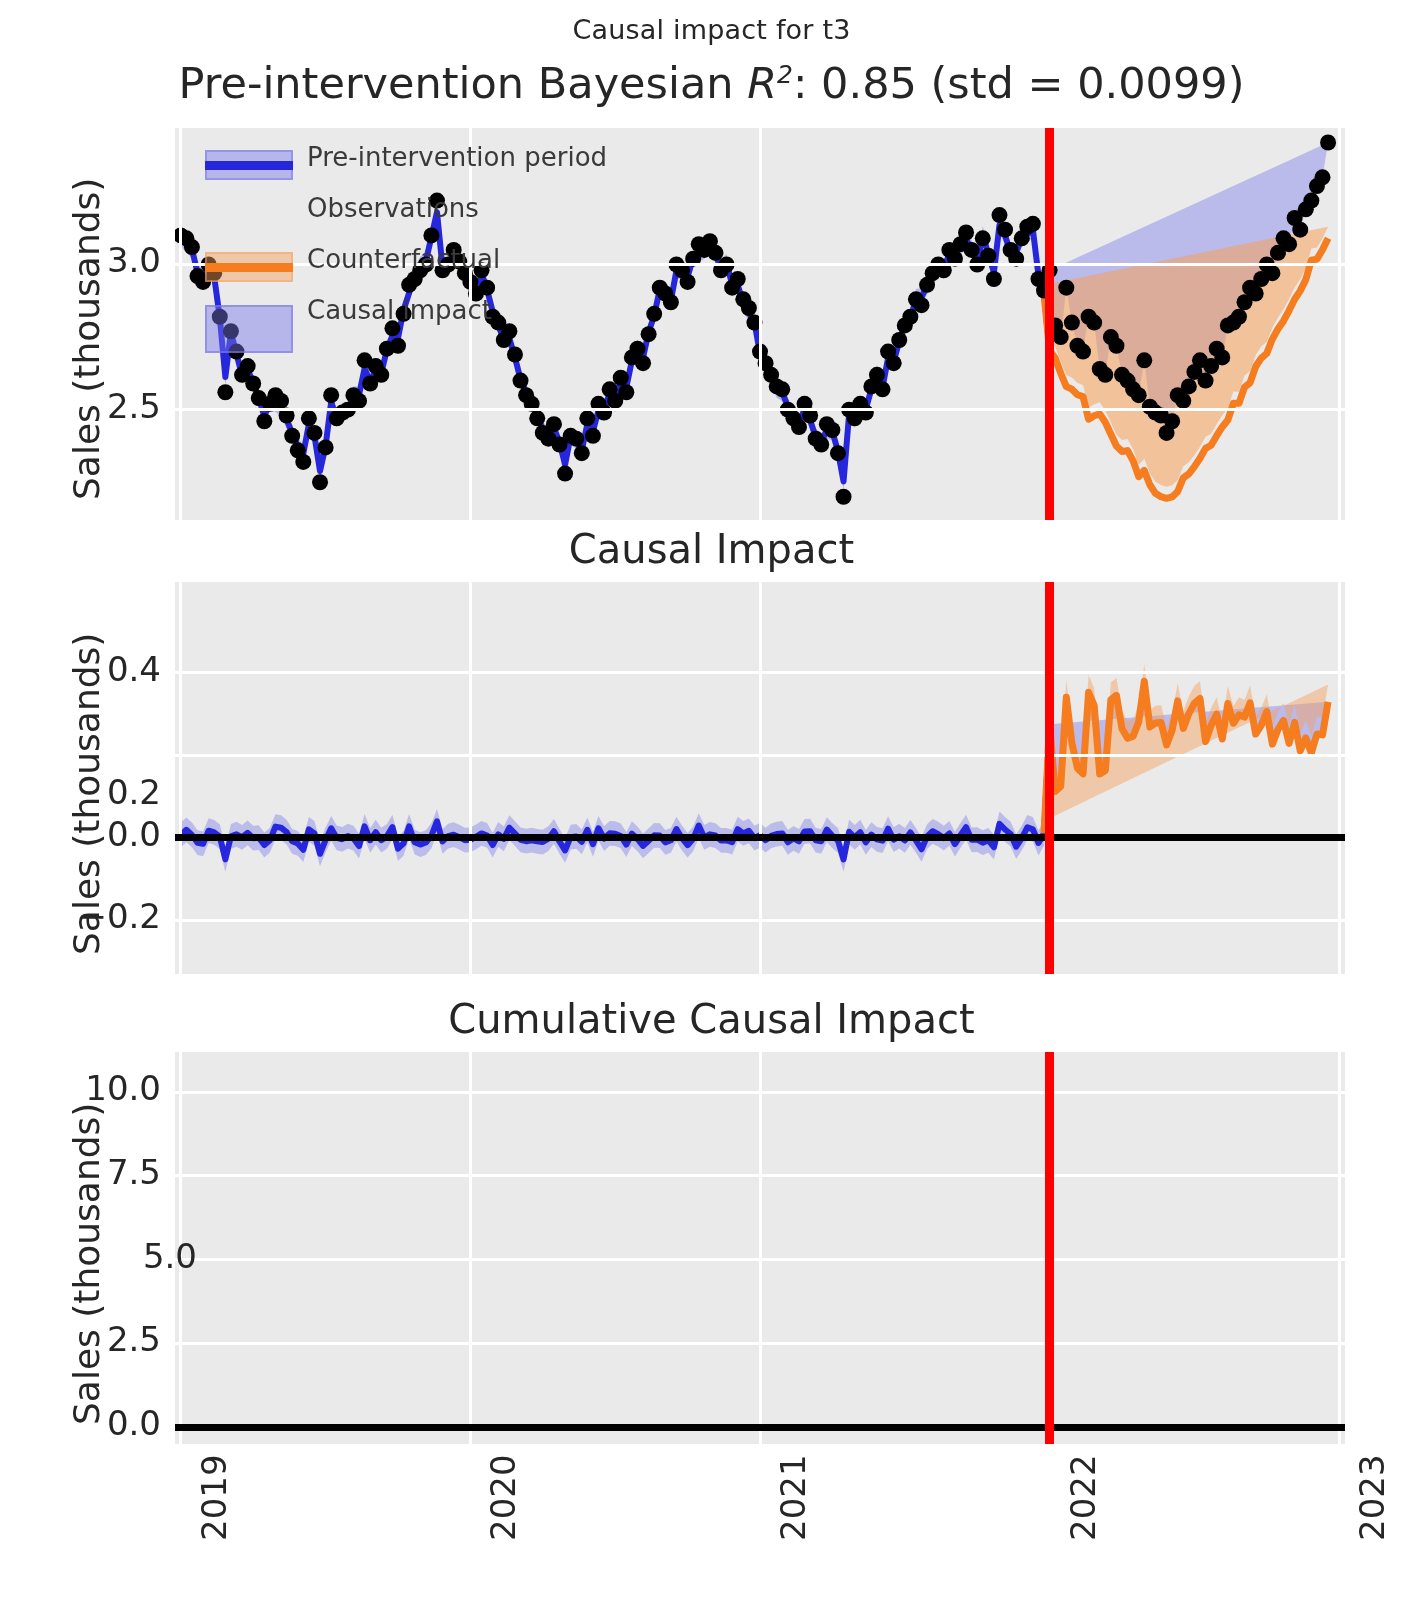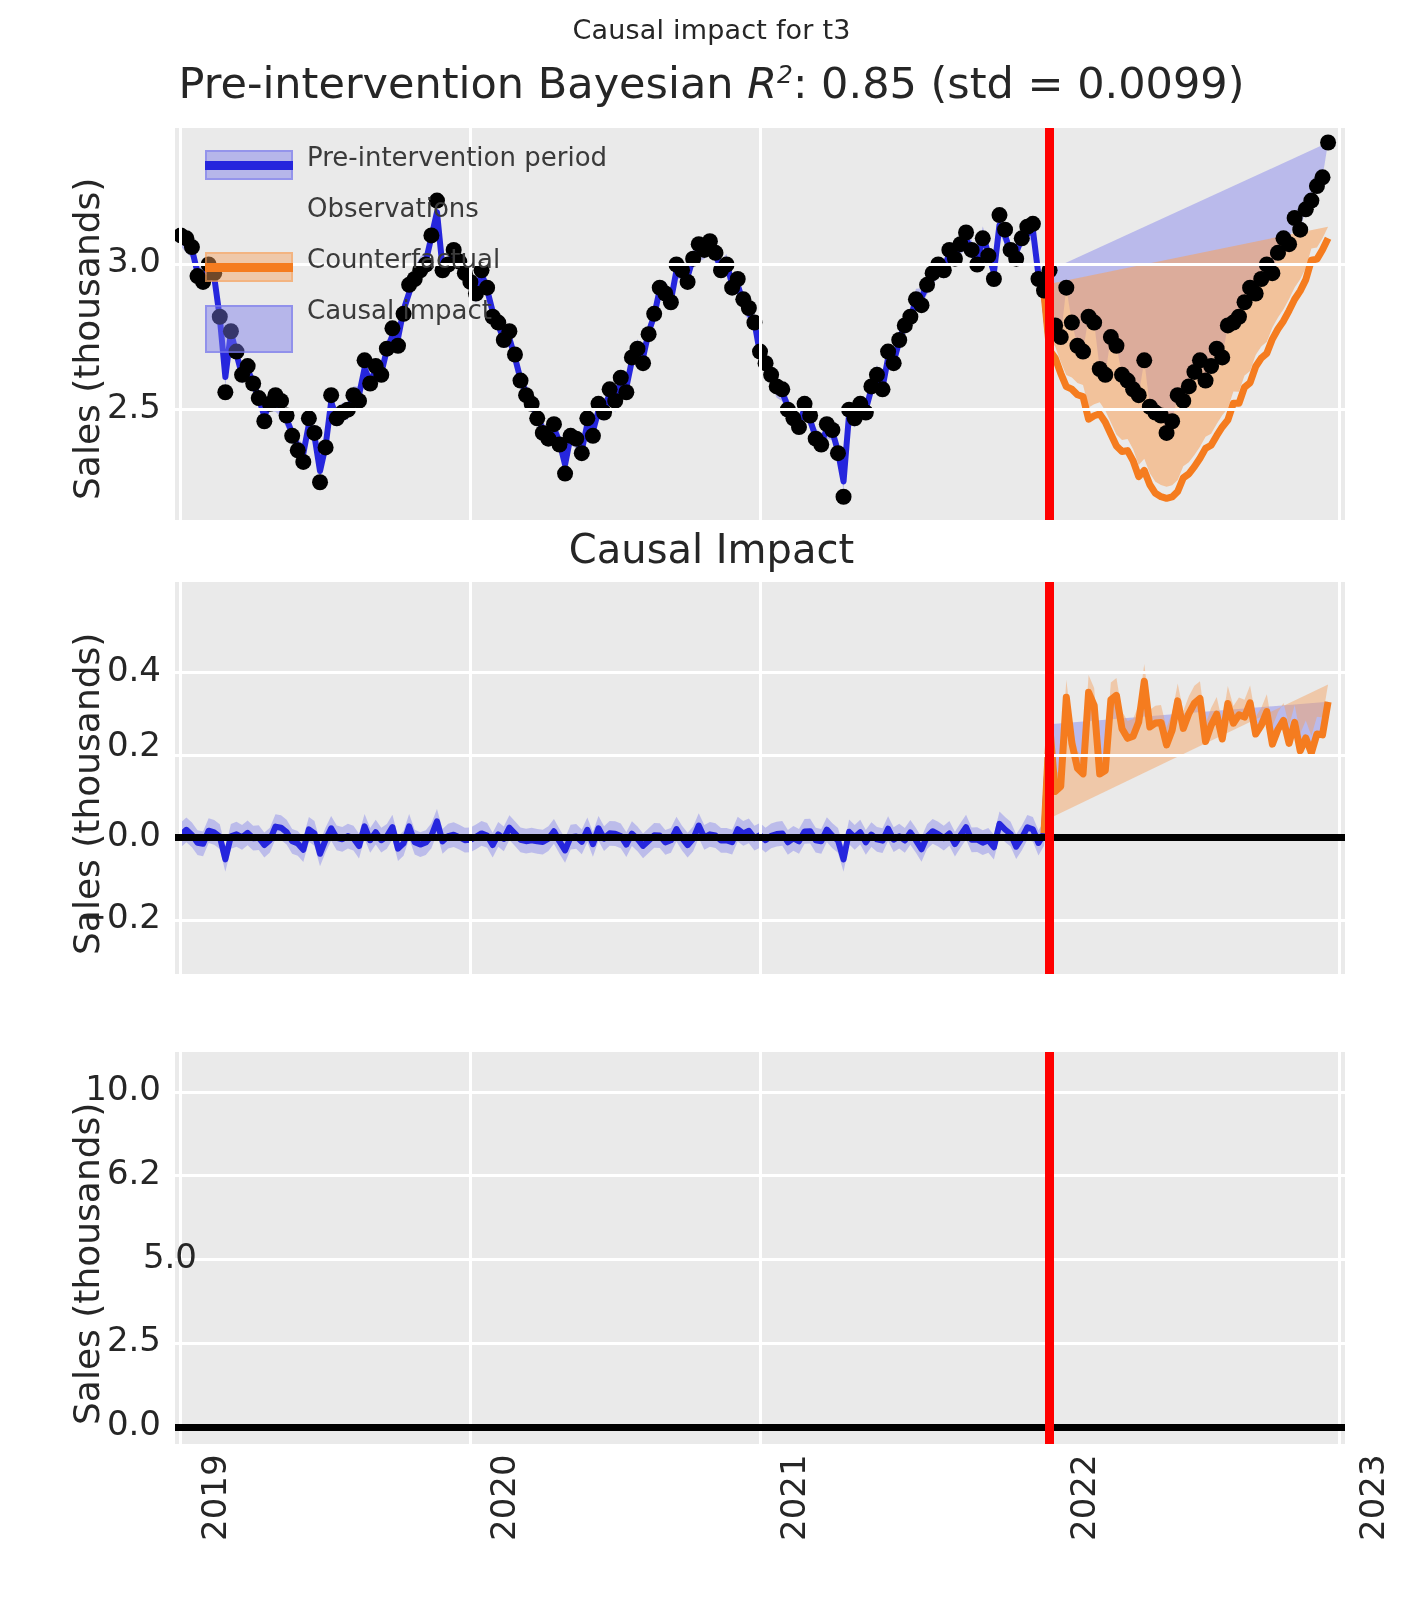--- a/index.html
+++ b/index.html
@@ -56,20 +56,21 @@
   </div>
 
   <div class="axesbg" id="ax1" style="left:175px;top:128px;width:1170px;height:392px;"></div>
 
   <div class="ylabel" style="left:66px;top:500px;">Sales (thousands)</div>
 
   <div class="paneltitle" style="left:0;top:526px;">Causal Impact</div>
   <div class="axesbg" id="ax2" style="left:175px;top:582px;width:1170px;height:392px;"></div>
   <div class="ylabel" style="left:66px;top:955px;">Sales (thousands)</div>
 
+  <div class="paneltitle" style="left:0;top:996px;">Cumulative Causal Impact</div>
   <div class="axesbg" id="ax3" style="left:175px;top:1052px;width:1170px;height:392px;"></div>
   <div class="ylabel" style="left:66px;top:1425px;">Sales (thousands)</div>
 
   <svg class="plotsvg" id="svg" width="1423" height="1623">
       <clipPath id="c1">
         <rect x="175" y="128" width="1170" height="392"></rect>
       </clipPath>
       <g clip-path="url(#c1)">
         <path d="M1049.60 270.28 L1055.17 325.45 L1060.74 337.07 L1066.31 287.70 L1071.88 322.55 L1077.45 345.78 L1083.02 351.59 L1088.59 316.74 L1094.16 322.55 L1099.73 369.01 L1105.30 374.81 L1110.87 337.07 L1116.44 345.78 L1122.00 374.81 L1127.57 380.62 L1133.14 389.33 L1138.71 395.14 L1144.28 360.30 L1149.85 406.76 L1155.42 412.56 L1160.99 415.47 L1166.56 432.89 L1172.13 421.27 L1177.70 395.14 L1183.27 400.95 L1188.84 386.43 L1194.41 371.91 L1199.98 360.30 L1205.54 380.62 L1211.11 366.10 L1216.68 348.68 L1222.25 357.39 L1227.82 325.45 L1233.39 322.55 L1238.96 316.74 L1244.53 302.22 L1250.10 287.70 L1255.67 293.51 L1261.24 278.99 L1266.81 264.47 L1272.38 273.19 L1277.95 252.86 L1283.51 238.34 L1289.08 244.15 L1294.65 218.01 L1300.22 229.63 L1305.79 209.30 L1311.36 200.59 L1316.93 186.07 L1322.50 177.36 L1328.07 142.52 L1333.64 NaN L1339.21 NaN L1339.21 NaN L1333.64 NaN L1328.07 238.25 L1322.50 249.81 L1316.93 259.16 L1311.36 260.23 L1305.79 279.64 L1300.22 290.82 L1294.65 299.23 L1289.08 310.58 L1283.51 320.95 L1277.95 329.07 L1272.38 339.10 L1266.81 353.34 L1261.24 358.10 L1255.67 366.53 L1250.10 382.70 L1244.53 387.17 L1238.96 403.28 L1233.39 403.20 L1227.82 420.04 L1222.25 426.94 L1216.68 435.65 L1211.11 445.25 L1205.54 448.36 L1199.98 458.30 L1194.41 466.68 L1188.84 473.88 L1183.27 477.94 L1177.70 491.50 L1172.13 496.95 L1166.56 498.30 L1160.99 496.66 L1155.42 493.33 L1149.85 484.76 L1144.28 470.47 L1138.71 476.60 L1133.14 460.83 L1127.57 450.64 L1122.00 451.54 L1116.44 446.05 L1110.87 434.18 L1105.30 422.18 L1099.73 413.90 L1094.16 415.80 L1088.59 419.16 L1083.02 396.57 L1077.45 394.71 L1071.88 389.18 L1066.31 386.66 L1060.74 373.28 L1055.17 358.02 L1049.60 350.20 Z" fill="rgba(120,120,235,0.42)" stroke="none"></path>
         <path d="M180.79 228.75 L186.36 235.30 L191.93 240.42 L197.50 263.95 L203.07 269.02 L208.64 260.78 L214.21 268.24 L219.78 308.93 L225.35 368.37 L230.92 323.61 L236.49 345.39 L242.05 366.43 L247.62 360.93 L253.19 374.54 L258.76 389.44 L264.33 407.52 L269.90 393.50 L275.47 394.35 L281.04 399.35 L286.61 410.77 L292.18 424.63 L297.75 437.65 L303.32 444.85 L308.89 415.65 L314.46 427.27 L320.02 462.30 L325.59 437.31 L331.16 393.16 L336.73 409.58 L342.30 402.84 L347.87 402.21 L353.44 386.16 L359.01 386.40 L364.58 359.64 L370.15 373.10 L375.72 361.38 L381.29 364.43 L386.86 341.00 L392.43 327.25 L398.00 329.46 L403.56 301.26 L409.13 284.11 L414.70 267.19 L420.27 256.83 L425.84 252.47 L431.41 228.19 L436.98 203.46 L442.55 259.10 L448.12 256.99 L453.69 243.44 L459.26 253.30 L464.83 262.85 L470.40 271.76 L475.97 285.54 L481.53 264.67 L487.10 280.65 L492.67 302.97 L498.24 316.26 L503.81 330.59 L509.38 329.67 L514.95 348.77 L520.52 370.53 L526.09 384.08 L531.66 393.48 L537.23 407.19 L542.80 421.21 L548.37 429.38 L553.94 420.07 L559.50 433.23 L565.07 455.95 L570.64 427.53 L576.21 430.96 L581.78 441.69 L587.35 415.33 L592.92 422.56 L598.49 401.85 L604.06 403.35 L609.63 383.79 L615.20 395.16 L620.77 370.32 L626.34 378.79 L631.91 351.62 L637.48 339.16 L643.04 348.79 L648.61 323.44 L654.18 306.92 L659.75 280.60 L665.32 281.57 L670.89 291.77 L676.46 261.93 L682.03 261.31 L687.60 268.03 L693.17 249.25 L698.74 244.10 L704.31 241.50 L709.88 235.01 L715.45 245.76 L721.01 259.72 L726.58 254.02 L732.15 275.97 L737.72 276.36 L743.29 293.72 L748.86 304.28 L754.43 313.63 L760.00 344.66 L765.57 352.83 L771.14 367.47 L776.71 380.36 L782.28 383.72 L787.85 397.83 L793.42 409.26 L798.99 415.90 L804.55 399.68 L810.12 411.43 L815.69 428.30 L821.26 433.35 L826.83 421.25 L832.40 422.74 L837.97 442.64 L843.54 472.87 L849.11 405.22 L854.68 410.02 L860.25 399.08 L865.82 400.68 L871.39 380.00 L876.96 364.99 L882.52 378.60 L888.09 349.32 L893.66 353.16 L899.23 332.41 L904.80 314.89 L910.37 311.81 L915.94 288.87 L921.51 288.36 L927.08 277.01 L932.65 269.10 L938.22 258.40 L943.79 261.32 L949.36 244.31 L954.93 245.55 L960.50 237.20 L966.06 231.27 L971.63 239.89 L977.20 254.46 L982.77 226.21 L988.34 245.30 L993.91 263.67 L999.48 216.23 L1005.05 226.78 L1010.62 243.94 L1016.19 243.69 L1021.76 229.38 L1027.33 225.42 L1032.90 221.08 L1038.47 266.64 L1044.03 285.10 L1049.60 338.58 L1049.60 361.81 L1044.03 302.52 L1038.47 284.07 L1032.90 238.50 L1027.33 242.84 L1021.76 246.81 L1016.19 261.11 L1010.62 261.36 L1005.05 244.20 L999.48 233.66 L993.91 281.09 L988.34 262.72 L982.77 243.63 L977.20 271.88 L971.63 257.31 L966.06 248.69 L960.50 254.63 L954.93 262.97 L949.36 261.74 L943.79 278.74 L938.22 275.82 L932.65 286.52 L927.08 294.44 L921.51 305.79 L915.94 306.29 L910.37 329.23 L904.80 332.31 L899.23 349.83 L893.66 370.58 L888.09 366.75 L882.52 396.03 L876.96 382.42 L871.39 397.42 L865.82 418.10 L860.25 416.50 L854.68 427.44 L849.11 422.64 L843.54 490.29 L837.97 460.06 L832.40 440.16 L826.83 438.67 L821.26 450.77 L815.69 445.72 L810.12 428.85 L804.55 417.10 L798.99 433.32 L793.42 426.68 L787.85 415.25 L782.28 401.14 L776.71 397.78 L771.14 384.89 L765.57 370.25 L760.00 362.09 L754.43 331.05 L748.86 321.71 L743.29 311.14 L737.72 293.78 L732.15 293.39 L726.58 271.44 L721.01 277.15 L715.45 263.18 L709.88 252.44 L704.31 258.93 L698.74 261.52 L693.17 266.67 L687.60 285.45 L682.03 278.73 L676.46 279.36 L670.89 309.19 L665.32 298.99 L659.75 298.03 L654.18 324.35 L648.61 340.86 L643.04 366.21 L637.48 356.58 L631.91 369.05 L626.34 396.21 L620.77 387.75 L615.20 412.58 L609.63 401.21 L604.06 420.77 L598.49 419.27 L592.92 439.98 L587.35 432.75 L581.78 459.11 L576.21 448.38 L570.64 444.95 L565.07 473.38 L559.50 450.65 L553.94 437.49 L548.37 446.80 L542.80 438.63 L537.23 424.62 L531.66 410.90 L526.09 401.50 L520.52 387.95 L514.95 366.19 L509.38 347.09 L503.81 348.01 L498.24 333.69 L492.67 320.39 L487.10 298.07 L481.53 282.09 L475.97 302.97 L470.40 289.18 L464.83 280.27 L459.26 270.73 L453.69 260.86 L448.12 274.41 L442.55 276.52 L436.98 220.88 L431.41 245.61 L425.84 269.89 L420.27 274.26 L414.70 284.61 L409.13 301.53 L403.56 318.68 L398.00 346.88 L392.43 344.67 L386.86 358.43 L381.29 381.86 L375.72 378.81 L370.15 390.52 L364.58 377.06 L359.01 403.82 L353.44 403.58 L347.87 419.63 L342.30 420.26 L336.73 427.00 L331.16 410.59 L325.59 454.73 L320.02 479.72 L314.46 444.70 L308.89 433.07 L303.32 462.27 L297.75 455.07 L292.18 442.05 L286.61 428.19 L281.04 416.77 L275.47 411.78 L269.90 410.92 L264.33 424.94 L258.76 406.86 L253.19 391.96 L247.62 378.35 L242.05 383.85 L236.49 362.82 L230.92 341.04 L225.35 385.79 L219.78 326.35 L214.21 285.66 L208.64 278.20 L203.07 286.44 L197.50 281.37 L191.93 257.85 L186.36 252.73 L180.79 246.18 Z" fill="rgba(120,120,235,0.45)" stroke="none"></path>
@@ -356,25 +357,25 @@
     <div class="gridv" style="left: 1048.1px; top: 1052px; height: 392px;"></div>
     <div class="gridv" style="left: 1337.71px; top: 1052px; height: 392px;"></div>
     <div class="gridh" style="top: 1090.71px; left: 175px; width: 1170px;"></div>
     <div class="gridh" style="top: 1174.47px; left: 175px; width: 1170px;"></div>
     <div class="gridh" style="top: 1258.23px; left: 175px; width: 1170px;"></div>
     <div class="gridh" style="top: 1341.99px; left: 175px; width: 1170px;"></div>
     <div class="gridh" style="top: 1425.75px; left: 175px; width: 1170px;"></div>
     <div class="ytick" style="right: 1262px; top: 240.474px;">3.0</div>
     <div class="ytick" style="right: 1262px; top: 385.659px;">2.5</div>
     <div class="ytick" style="right: 1262px; top: 648.779px;">0.4</div>
-    <div class="ytick" style="right: 1262px; top: 724px;">0.2</div>
+    <div class="ytick" style="right: 1262px; top: 772px;">0.2</div>
     <div class="ytick" style="right: 1262px; top: 813.832px;">0.0</div>
     <div class="ytick" style="right: 1262px; top: 896.358px;">−0.2</div>
     <div class="ytick" style="right: 1262px; top: 1068.21px;">10.0</div>
-    <div class="ytick" style="right: 1262px; top: 1151.97px;">6.2</div>
+    <div class="ytick" style="right: 1262px; top: 1151.97px;">7.5</div>
     <div class="ytick" style="right: 1226px; top: 1235.73px;">5.0</div>
     <div class="ytick" style="right: 1262px; top: 1319.49px;">2.5</div>
     <div class="ytick" style="right: 1262px; top: 1403.25px;">0.0</div>
     <div class="xtick" style="left: 193.792px; top: 1541px;">2019</div>
     <div class="xtick" style="left: 483.396px; top: 1541px;">2020</div>
     <div class="xtick" style="left: 773px; top: 1541px;">2021</div>
     <div class="xtick" style="left: 1062.6px; top: 1541px;">2022</div>
     <div class="xtick" style="left: 1352.21px; top: 1541px;">2023</div>
     <div class="zeroline" style="left: 175px; width: 1170px; top: 834.332px;"></div>
     <div class="zeroline" style="left: 175px; width: 1170px; top: 1423.75px;"></div>

